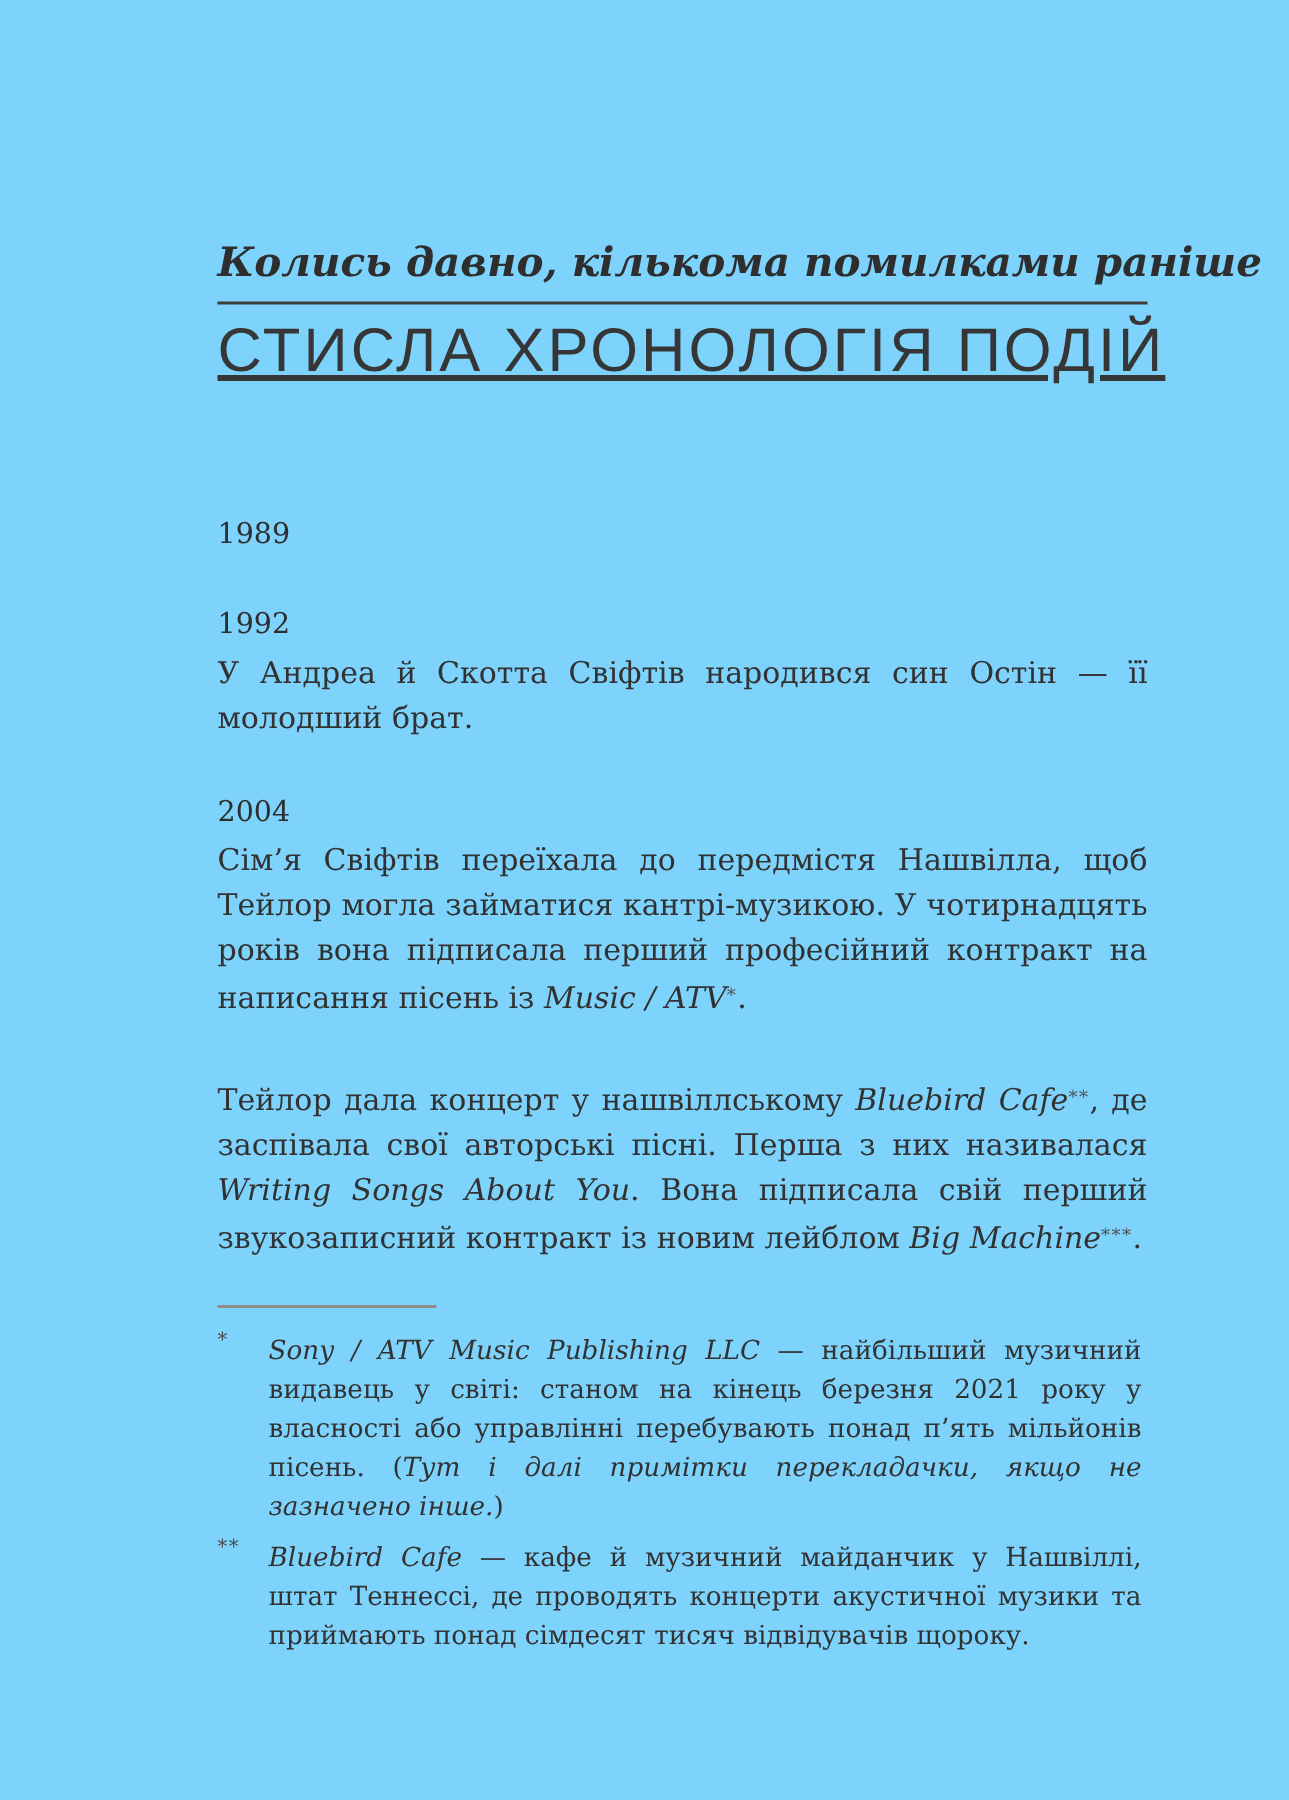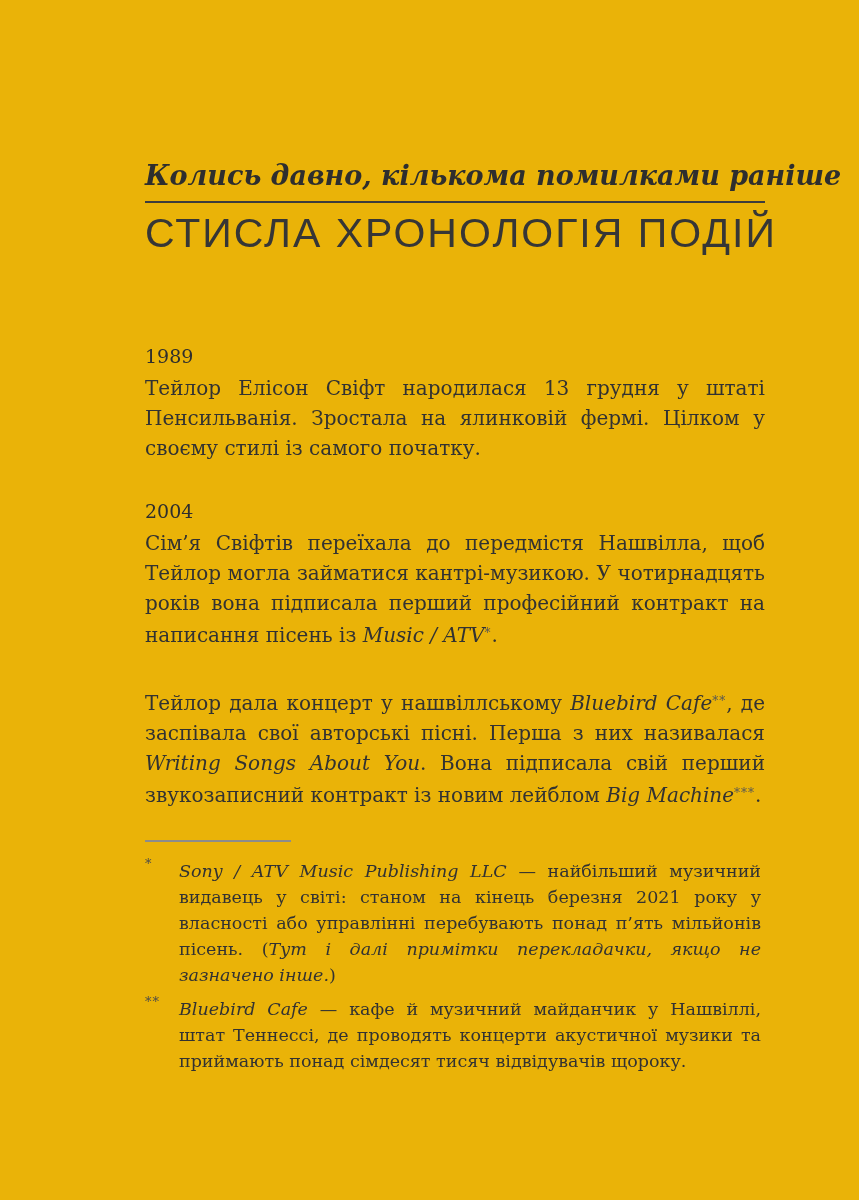--- a/index.html
+++ b/index.html
@@ -5,21 +5,21 @@
   html, body {
     margin: 0;
     padding: 0;
     background: #ffffff;
   }
   .page {
     position: relative;
     width: 859px;
     height: 1200px;
     box-sizing: border-box;
-    background: #eab308;
+    background: #7dd3fc;
     padding: 160px 94px 0 145px;
     font-family: "DejaVu Serif", serif;
     color: #323232;
     overflow: hidden;
   }
   
   .chapter-subtitle {
     font-style: italic;
     font-weight: 700;
     font-size: 27px;
@@ -34,20 +34,21 @@
   }
   .chapter-title {
     font-family: "Liberation Sans", sans-serif;
     font-weight: 400;
     font-size: 41px;
     line-height: 46px;
     letter-spacing: 2px;
     color: #363636;
     margin: 7px 0 0 0;
     white-space: nowrap;
+    text-decoration: underline;
   }
   
   .timeline {
     margin-top: 88px;
   }
   .entry + .entry {
     margin-top: 36px;
   }
   .entry-year {
     font-size: 19px;
@@ -106,23 +107,26 @@
   <header>
     <div class="chapter-subtitle">Колись давно, кількома помилками раніше</div>
     <hr class="header-rule">
     <h1 class="chapter-title">СТИСЛА ХРОНОЛОГІЯ ПОДІЙ</h1>
   </header>
 
   <main class="timeline">
 
     <section class="entry">
       <h2 class="entry-year">1989</h2>
-      <p class="entry-text"><span>Тейлор Елісон Свіфт народилася 13 грудня у штаті Пенсильванія. Зростала на ялинковій фермі. Цілком у своєму стилі із самого початку.</span></p>
     </section>
 
+    <section class="entry">
+      <h2 class="entry-year">1992</h2>
+      <p class="entry-text"><span>У Андреа й Скотта Свіфтів народився син Остін — її молодший брат.</span></p>
+    </section>
 
     <section class="entry">
       <h2 class="entry-year">2004</h2>
       <p class="entry-text"><span>Сім’я Свіфтів переїхала до передмістя Нашвілла, щоб Тейлор могла займатися кантрі-музикою. У чотирнадцять років вона підписала перший професійний контракт на написання пісень із </span><span class="it">Music / ATV</span><span class="fn-mark">*</span><span>.</span></p>
     </section>
 
     <section class="entry">
       <p class="entry-text"><span>Тейлор дала концерт у нашвіллському </span><span class="it">Bluebird Cafe</span><span class="fn-mark">**</span><span>, де заспівала свої авторські пісні. Перша з них називалася </span><span class="it">Writing Songs About You</span><span>. Вона підписала свій перший звукозаписний контракт із новим лейблом </span><span class="it">Big Machine</span><span class="fn-mark">***</span><span>.</span></p>
     </section>
 

